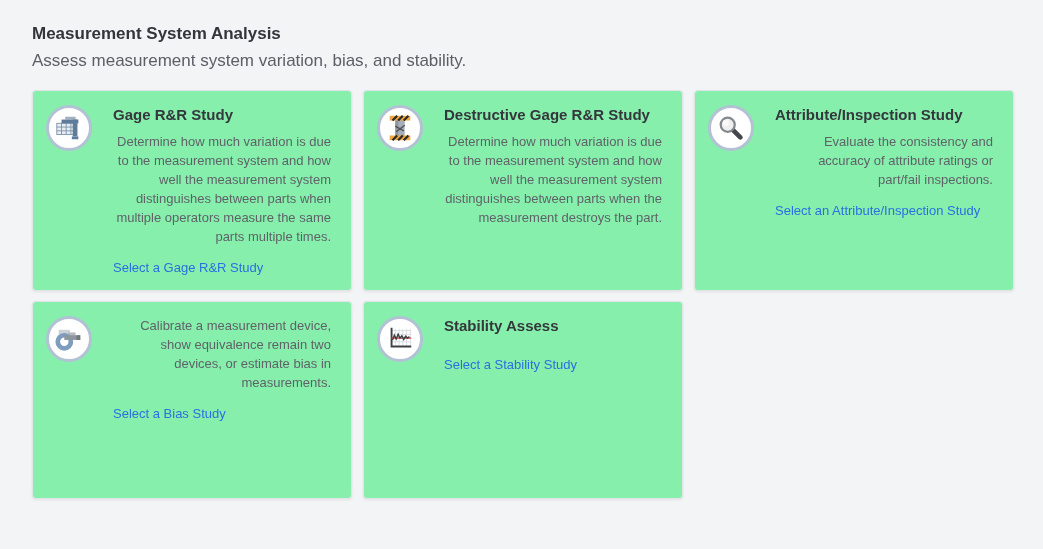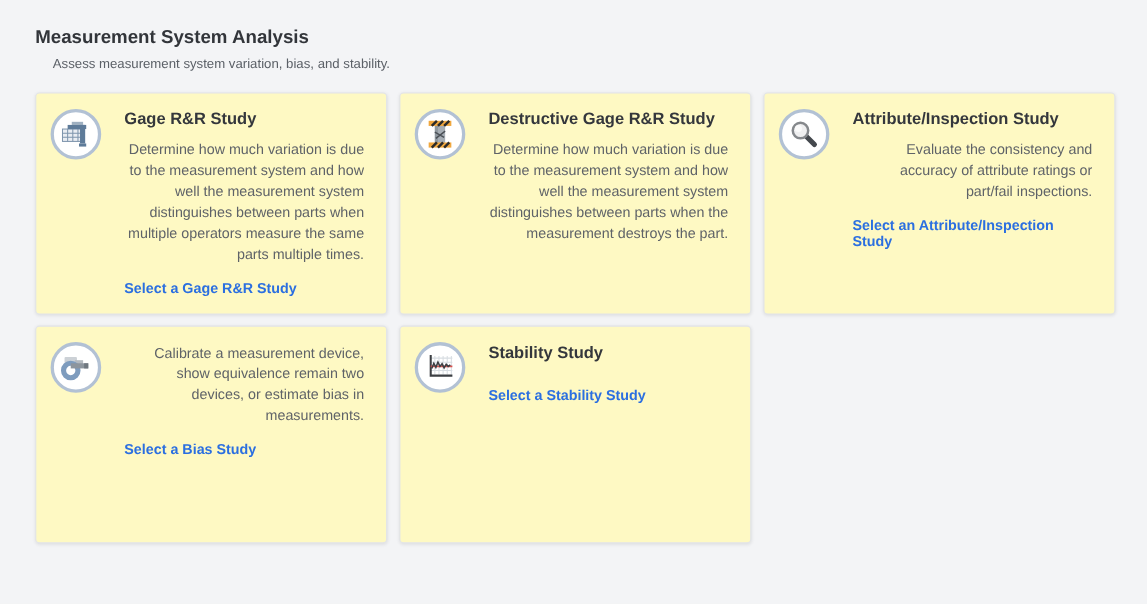--- a/index.html
+++ b/index.html
@@ -16,35 +16,35 @@
   .page {
     padding: 24px 0 0 32px;
   }
   .page-title {
     font-size: 17px;
     font-weight: 700;
     color: #32353a;
     margin: 0 0 7px 0;
   }
   .page-subtitle {
-    font-size: 12px;
+    font-size: 17px;
     color: #5b6067;
-    margin: 0 0 19px 16px;
+    margin: 0 0 19px 0;
   }
   .cards {
     display: flex;
     flex-wrap: wrap;
     gap: 10px 11px;
     width: 1002px;
   }
   .card {
     box-sizing: border-box;
     width: 320px;
     min-height: 198px;
-    background: #fef9c3;
+    background: #86efac;
     border: 1px solid #e2e4e8;
     border-radius: 4px;
     box-shadow: 0 1px 3px rgba(0,0,0,0.08);
     padding: 14px 20px 14px 13px;
     position: relative;
   }
   .card-icon-circle {
     position: absolute;
     left: 13px;
     top: 14px;
@@ -71,21 +71,21 @@
     font-size: 13px;
     color: #5f6368;
     line-height: 19px;
     margin: 0;
     text-align: right;
   }
   .card-link {
     display: inline-block;
     margin-top: 14px;
     font-size: 13px;
-    font-weight: 700;
+    font-weight: 400;
     color: #2b6fe0;
     text-decoration: none;
     cursor: pointer;
   }
 </style>
 </head>
 <body>
 
 <div class="page">
   <h1 class="page-title">Measurement System Analysis</h1>
@@ -164,19 +164,19 @@
     <div class="card">
       <div class="card-icon-circle">
         <svg width="30" height="30" viewBox="0 0 32 32">
           <path d="M11 5 V23 M15 5 V23 M19 5 V23 M23 5 V23 M27 5 V23 M7 7 H28 M7 11 H28 M7 19 H28" stroke="#d8dde2" stroke-width="1" fill="none"></path>
           <path d="M7 4 V24 H28" stroke="#3c3f43" stroke-width="2" fill="none"></path>
           <line x1="7" y1="15" x2="28" y2="15" stroke="#d9534f" stroke-width="1.6"></line>
           <polyline points="8,17 10,12 12,16 14,11 16,15 18,12.5 20,16.5 22,13 24,15 26,13.5" fill="none" stroke="#3c3f43" stroke-width="1.5"></polyline>
         </svg>
       </div>
       <div class="card-body">
-        <h2 class="card-title">Stability Study</h2>
+        <h2 class="card-title">Stability Assess</h2>
         <a class="card-link">Select a Stability Study</a>
       </div>
     </div>
 
   </div>
 </div>
 
 </body></html>

